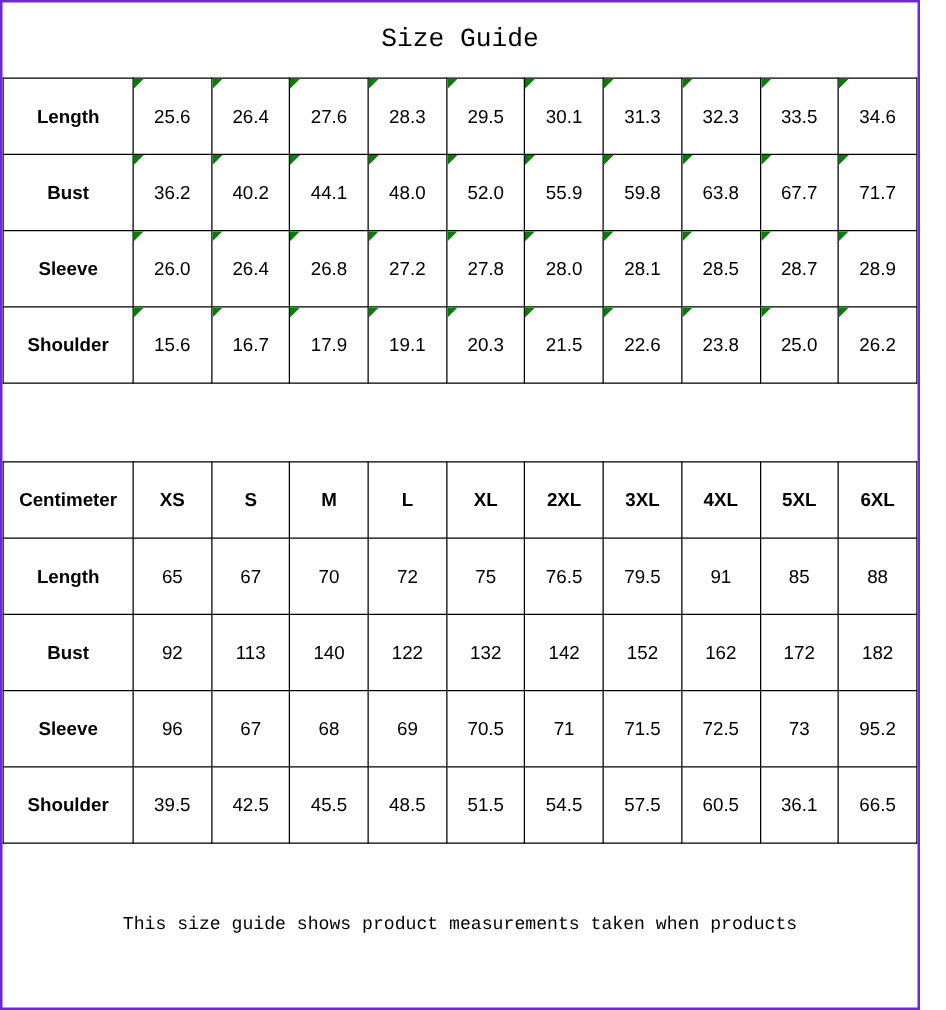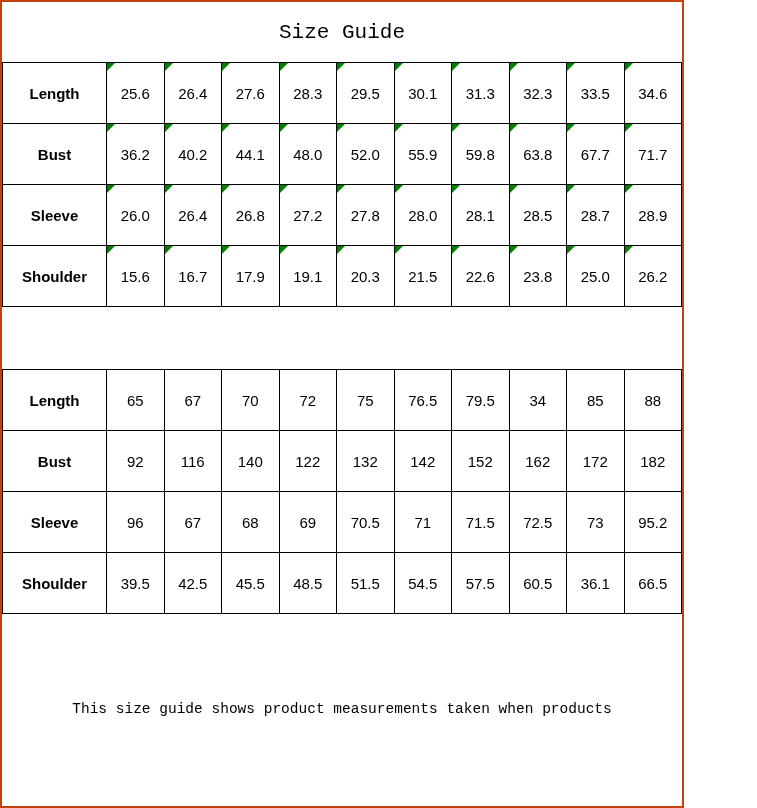--- a/index.html
+++ b/index.html
@@ -1,20 +1,20 @@
 <!DOCTYPE html>
 <html style="--marker-green: #008000;"><head>
 <meta charset="utf-8">
 <style>
   html, body { margin: 0; padding: 0; background: #ffffff; }
   .page {
-    width: 684px;
+    width: 736px;
     height: 808px;
     box-sizing: border-box;
-    border: 2px solid #c2410c;
+    border: 2px solid #6d28d9;
     background: #ffffff;
     display: flex;
     flex-direction: column;
     overflow: hidden;
   }
   .title-row {
     height: 60px;
     flex: 0 0 60px;
     display: flex;
     align-items: center;
@@ -155,36 +155,49 @@
         <col>
         <col>
         <col>
         <col>
         <col>
         <col>
         <col>
       </colgroup>
       <tbody>
         <tr>
+          <th>Centimeter</th>
+          <th>XS</th>
+          <th>S</th>
+          <th>M</th>
+          <th>L</th>
+          <th>XL</th>
+          <th>2XL</th>
+          <th>3XL</th>
+          <th>4XL</th>
+          <th>5XL</th>
+          <th>6XL</th>
+        </tr>
+        <tr>
           <th>Length</th>
           <td>65</td>
           <td>67</td>
           <td>70</td>
           <td>72</td>
           <td>75</td>
           <td>76.5</td>
           <td>79.5</td>
-          <td>34</td>
+          <td>91</td>
           <td>85</td>
           <td>88</td>
         </tr>
         <tr>
           <th>Bust</th>
           <td>92</td>
-          <td>116</td>
+          <td>113</td>
           <td>140</td>
           <td>122</td>
           <td>132</td>
           <td>142</td>
           <td>152</td>
           <td>162</td>
           <td>172</td>
           <td>182</td>
         </tr>
         <tr>

